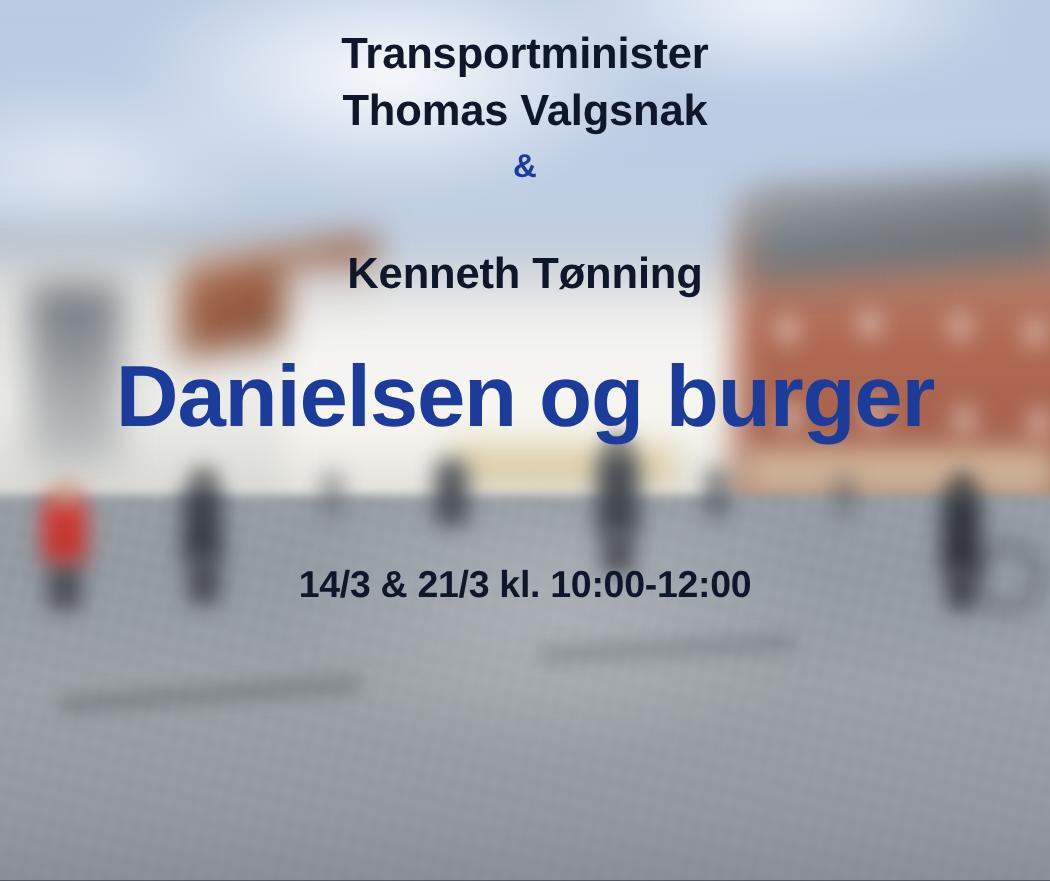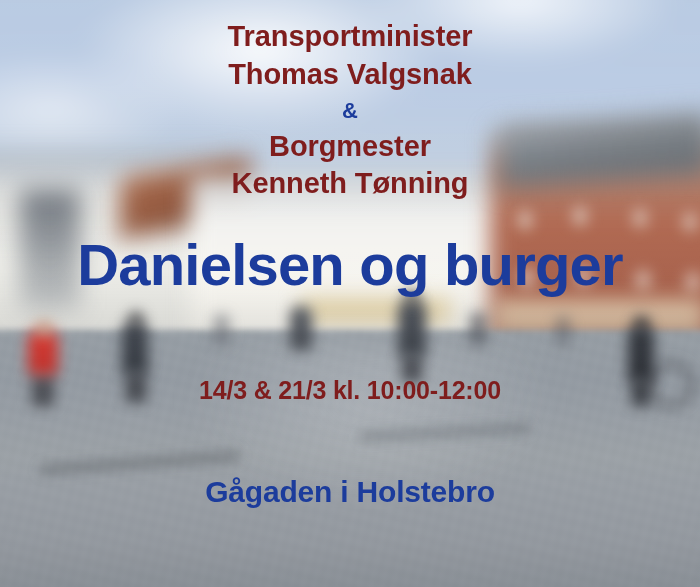--- a/index.html
+++ b/index.html
@@ -258,21 +258,21 @@
 
   .line {
     position: absolute;
     left: 0;
     width: 100%;
     font-weight: bold;
     white-space: nowrap;
     line-height: 1.0;
   }
 
-  .dark  { color: #7f1d1d; }
+  .dark  { color: #0f172a; }
   .blue  { color: #1c3c9c; }
 
   .name-1  { top: 22px;  font-size: 29px; letter-spacing: -0.1px; }
   .name-2  { top: 60px;  font-size: 29px; letter-spacing: -0.1px; }
   .amp     { top: 100px; font-size: 22px; }
   .name-3  { top: 132px; font-size: 29px; letter-spacing: -0.1px; }
   .name-4  { top: 169px; font-size: 29px; letter-spacing: -0.1px; text-align: center; }
 
   .headline {
     top: 236px;
@@ -340,25 +340,23 @@
   <div class="bg-layer bg-haze"></div>
 
   <div class="content">
 
     <div class="line dark name-1">Transportminister</div>
 
     <div class="line dark name-2">Thomas Valgsnak</div>
 
     <div class="line blue amp">&amp;</div>
 
-    <div class="line dark name-3">Borgmester</div>
 
     <div class="line dark name-4">Kenneth Tønning</div>
 
     <div class="line blue headline">Danielsen og burger</div>
 
     <div class="line dark datetime">14/3 &amp; 21/3 kl. 10:00-12:00</div>
 
-    <div class="line blue venue">Gågaden i Holstebro</div>
 
 
   </div>
 </div>
 
 </body></html>

